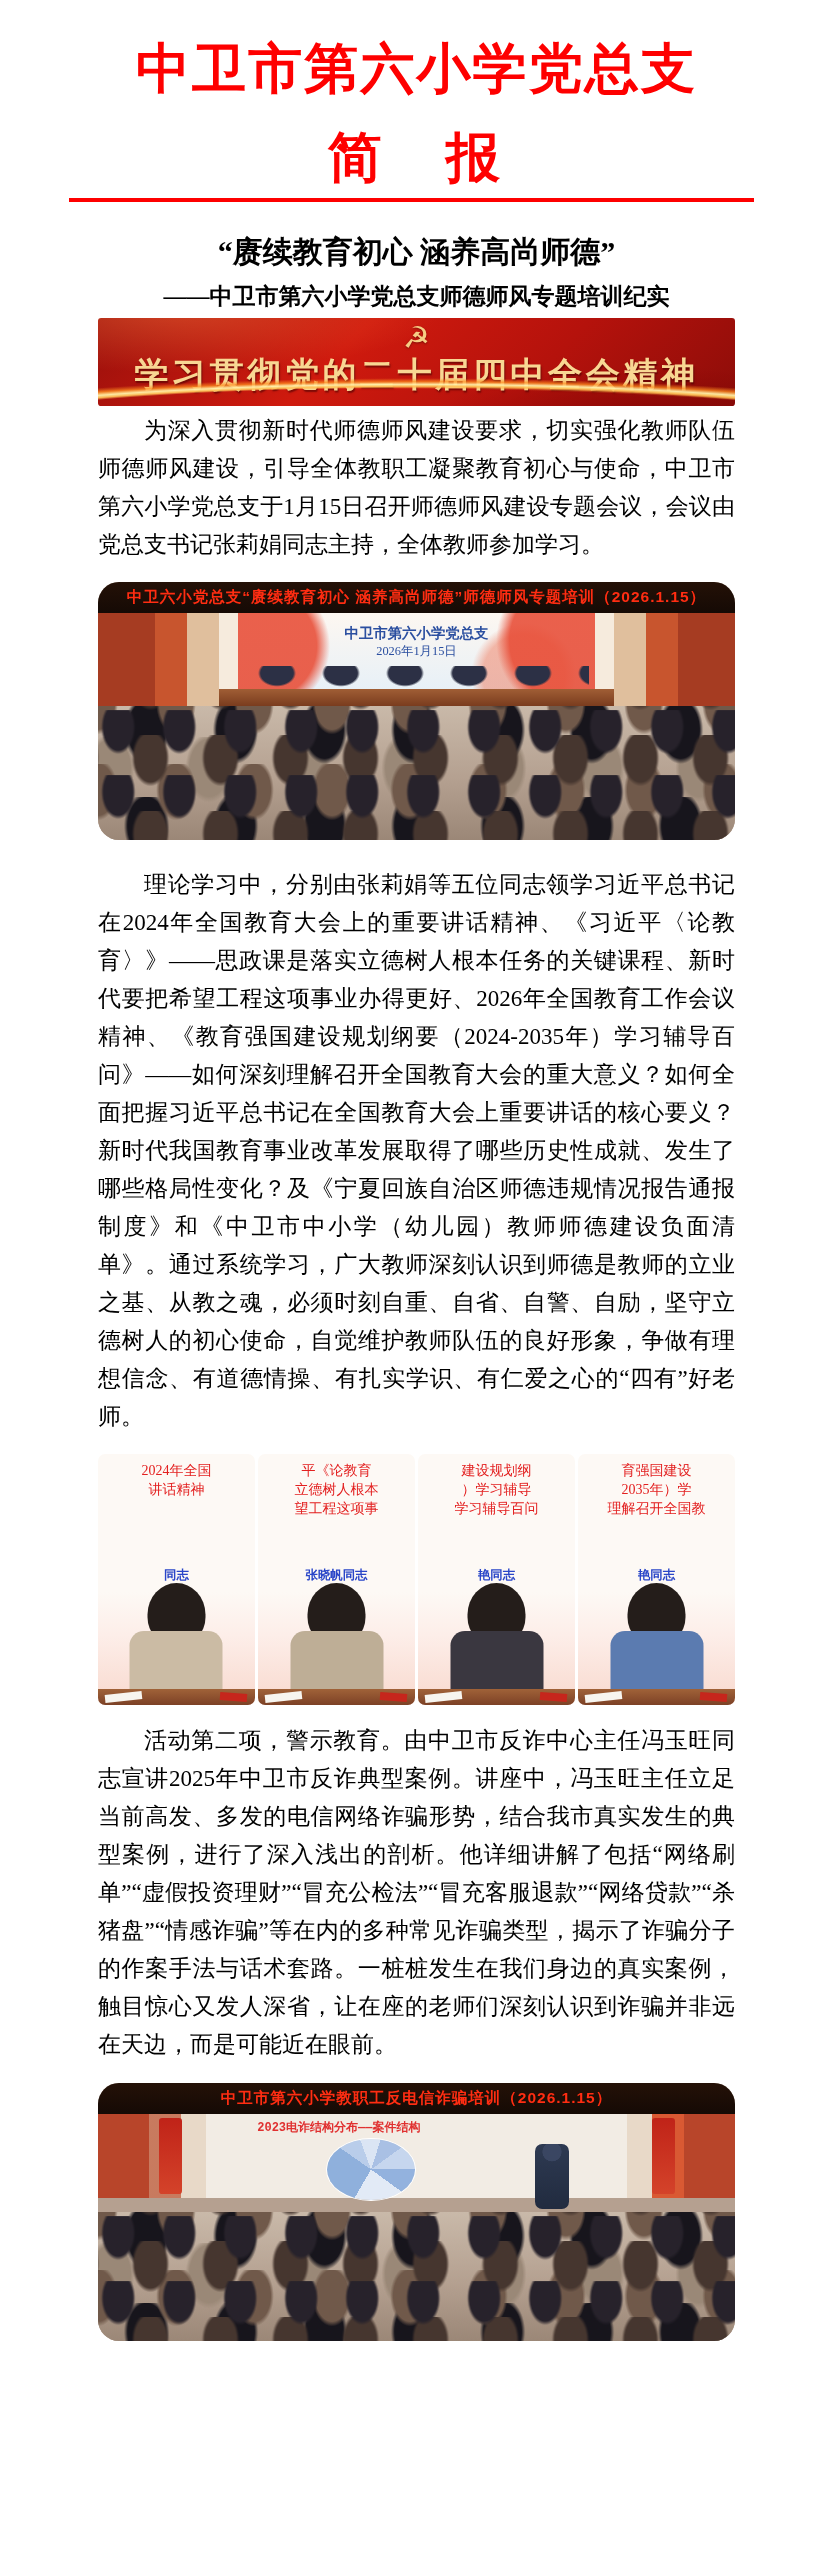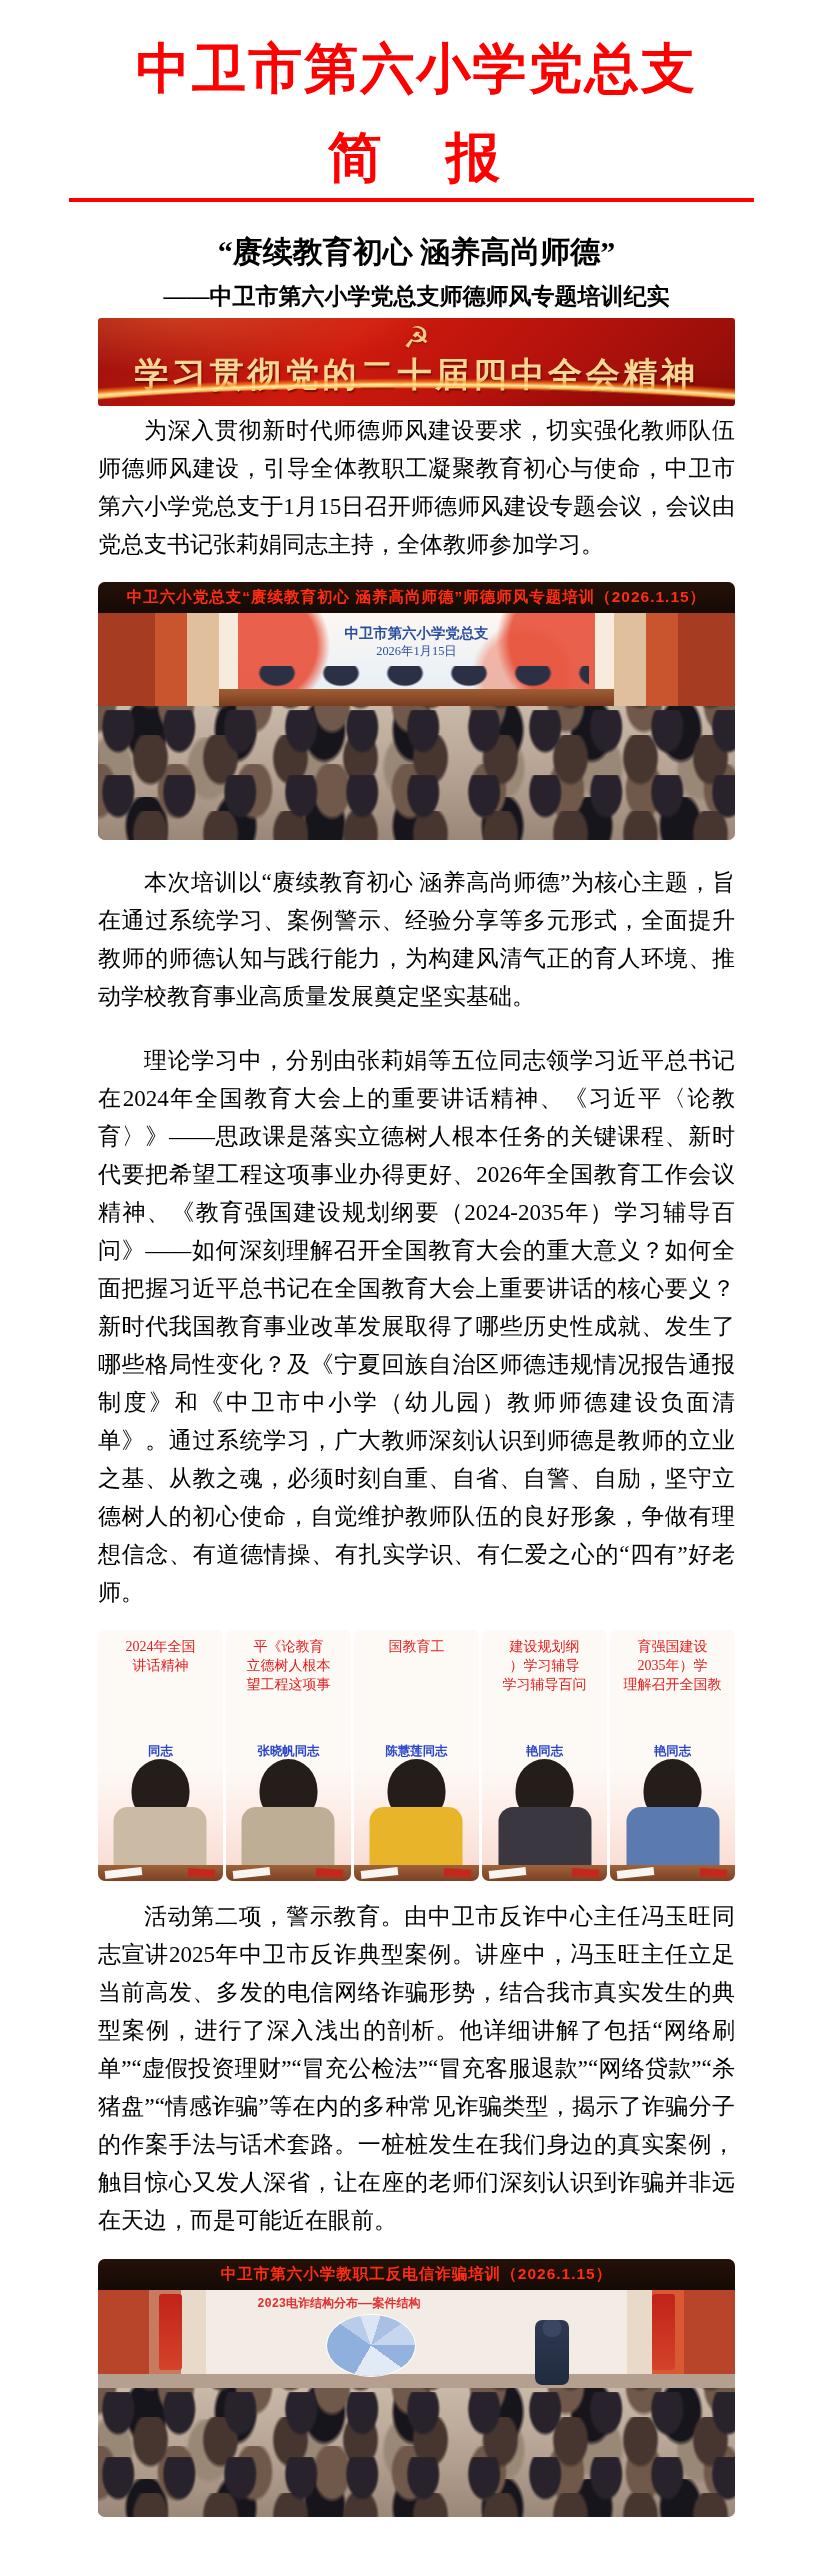--- a/index.html
+++ b/index.html
@@ -34,21 +34,21 @@
     color:#f6cd84;text-shadow:0 1px 2.1px rgba(60,0,0,.5);}
   .banner-text{font-size:34px;font-weight:bold;color:#f8d793;letter-spacing:3.6px;margin-top:-2.1px;
     text-shadow:1px 2.1px 1.5px rgba(70,0,0,.6);}
 
   
   .body-para{font-size:23px;line-height:38px;text-align:justify;text-indent:46px;margin:0;}
   .mt-p1{margin-top:6.2px;} .mt-p2{margin-top:24px;} .mt-p3{margin-top:26px;}
   .mt-p4{margin-top:17.5px;}
 
   
-  .photo{border-radius:7px;overflow:hidden;position:relative;}
+  .photo{border-radius:21px;overflow:hidden;position:relative;}
   .led{height:31px;background:linear-gradient(#241107,#150a05);display:flex;align-items:center;justify-content:center;}
   .led span{color:#ff2d12;font-family:"Liberation Sans","DejaVu Sans",sans-serif;
             font-size:15.5px;font-weight:bold;letter-spacing:1px;white-space:nowrap;}
   .crowd{position:absolute;left:0;right:0;bottom:0;
     background:
       radial-gradient(ellipse at 50% 26%, #27222b 0 34%, transparent 40%) -10.3px 4.1px/61px 65px repeat,
       radial-gradient(ellipse at 50% 30%, #46362f 0 32%, transparent 38%) 17.5px 29px/70px 76px repeat,
       radial-gradient(ellipse at 50% 30%, #70594a 0 30%, transparent 36%) 39px 58px/78px 86px repeat,
       radial-gradient(ellipse at 50% 30%, #17151c 0 30%, transparent 36%) 4.1px 91px/89px 96px repeat,
       radial-gradient(ellipse at 50% 30%, #9a8877 0 28%, transparent 34%) 62px 31px/98px 103px repeat,
@@ -125,21 +125,20 @@
       <div class="stage1">
         <div class="scr1">
           <div class="scr1-t">中卫市第六小学党总支</div>
           <div class="scr1-d">2026年1月15日</div>
         </div>
         <div class="heads1"></div>
       </div>
       <div class="crowd"></div>
     </div>
 
-    <p class="body-para mt-p2">本次培训以“赓续教育初心 涵养高尚师德”为核心主题，旨在通过系统学习、案例警示、经验分享等多元形式，全面提升教师的师德认知与践行能力，为构建风清气正的育人环境、推动学校教育事业高质量发展奠定坚实基础。</p>
 
     <p class="body-para mt-p3">理论学习中，分别由张莉娟等五位同志领学习近平总书记在2024年全国教育大会上的重要讲话精神、《习近平〈论教育〉》——思政课是落实立德树人根本任务的关键课程、新时代要把希望工程这项事业办得更好、2026年全国教育工作会议精神、《教育强国建设规划纲要（2024-2035年）学习辅导百问》——如何深刻理解召开全国教育大会的重大意义？如何全面把握习近平总书记在全国教育大会上重要讲话的核心要义？新时代我国教育事业改革发展取得了哪些历史性成就、发生了哪些格局性变化？及《宁夏回族自治区师德违规情况报告通报制度》和《中卫市中小学（幼儿园）教师师德建设负面清单》。通过系统学习，广大教师深刻认识到师德是教师的立业之基、从教之魂，必须时刻自重、自省、自警、自励，坚守立德树人的初心使命，自觉维护教师队伍的良好形象，争做有理想信念、有道德情操、有扎实学识、有仁爱之心的“四有”好老师。</p>
 
     <div class="collage">
       <div class="panel p-1">
         <div class="panel-lines">
           <div>2024年全国</div>
           <div>讲话精神</div>
         </div>
         <div class="panel-name">同志</div>
@@ -152,34 +151,20 @@
             <span class="book"></span>
           </div>
       </div>
       <div class="panel p-2">
         <div class="panel-lines">
           <div>平《论教育</div>
           <div>立德树人根本</div>
           <div>望工程这项事</div>
         </div>
         <div class="panel-name">张晓帆同志</div>
-        <div class="panel-person">
-          <div class="panel-hair"></div>
-          <div class="panel-shoulders"></div>
-        </div>
-        <div class="panel-desk">
-            <span class="paper"></span>
-            <span class="book"></span>
-          </div>
-      </div>
-      <div class="panel p-3">
-        <div class="panel-lines">
-          <div>国教育工</div>
-        </div>
-        <div class="panel-name">陈慧莲同志</div>
         <div class="panel-person">
           <div class="panel-hair"></div>
           <div class="panel-shoulders"></div>
         </div>
         <div class="panel-desk">
             <span class="paper"></span>
             <span class="book"></span>
           </div>
       </div>
       <div class="panel p-4">

